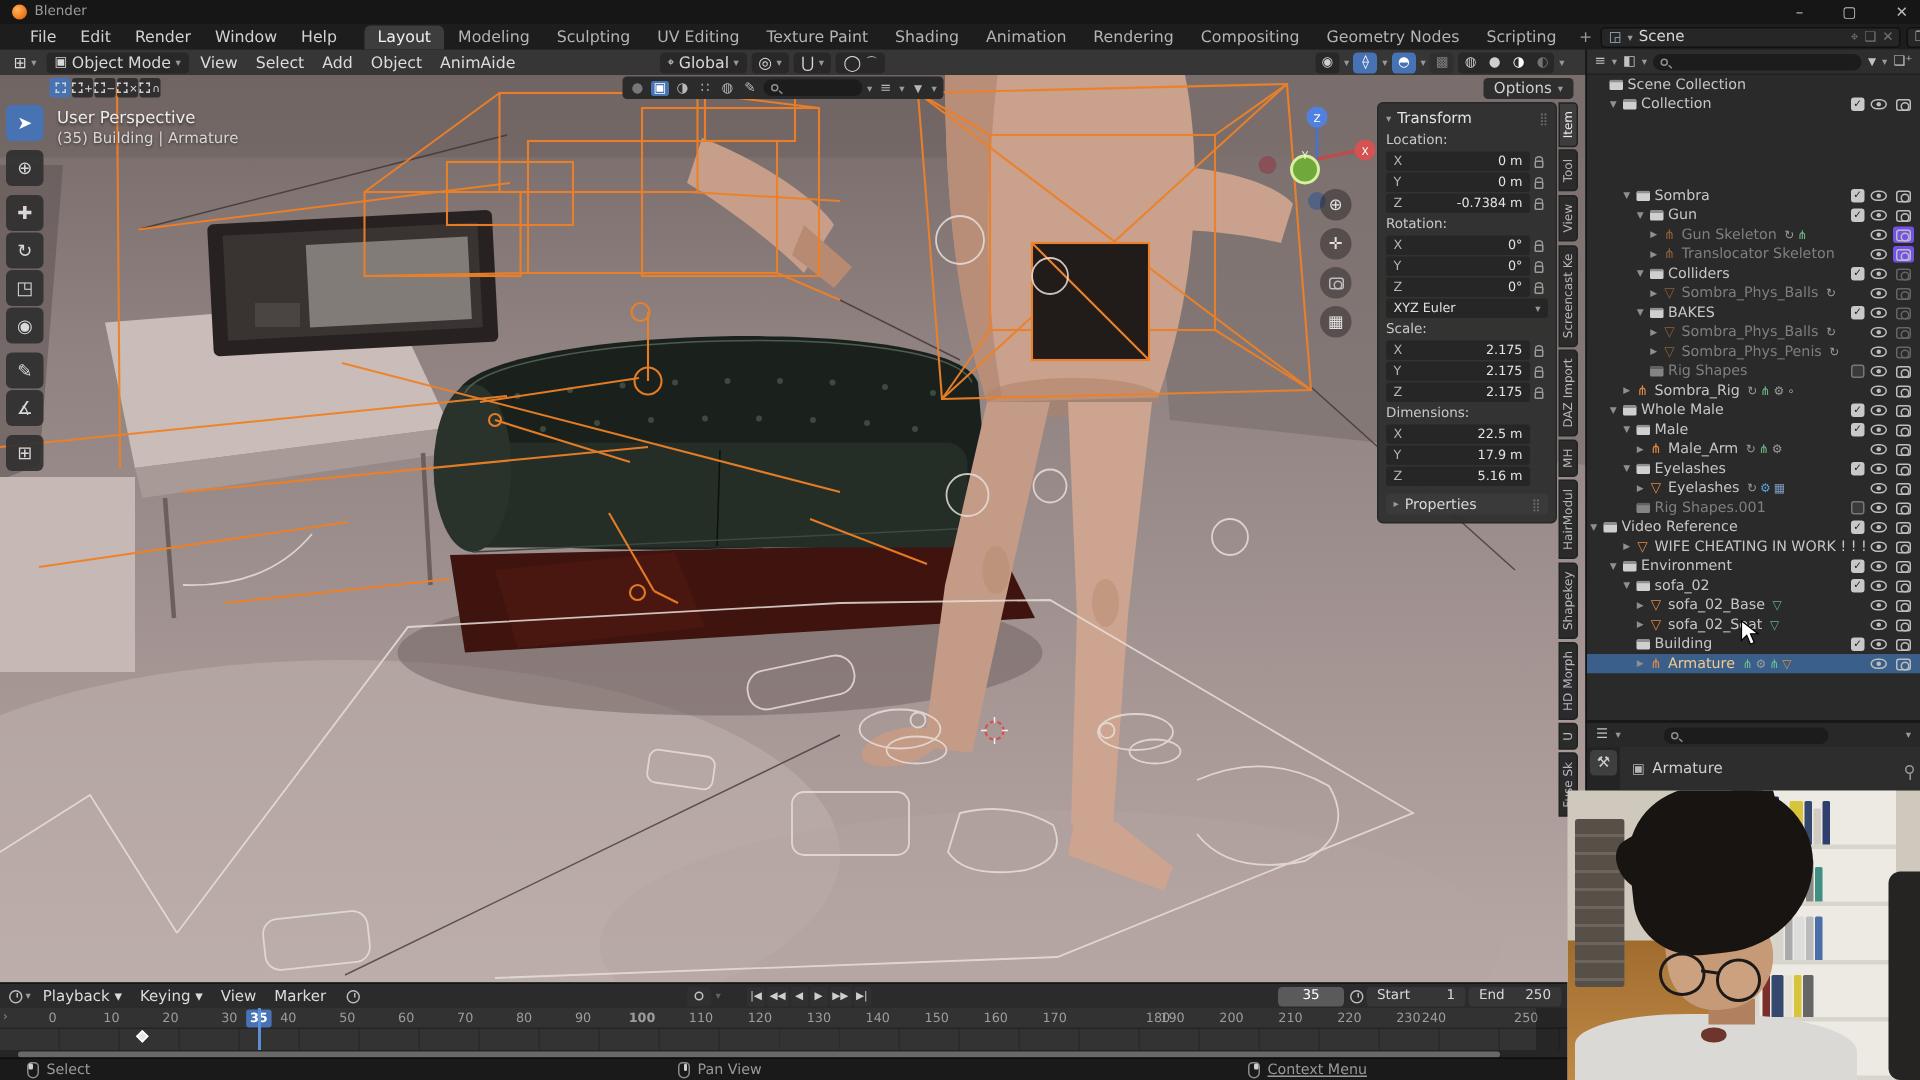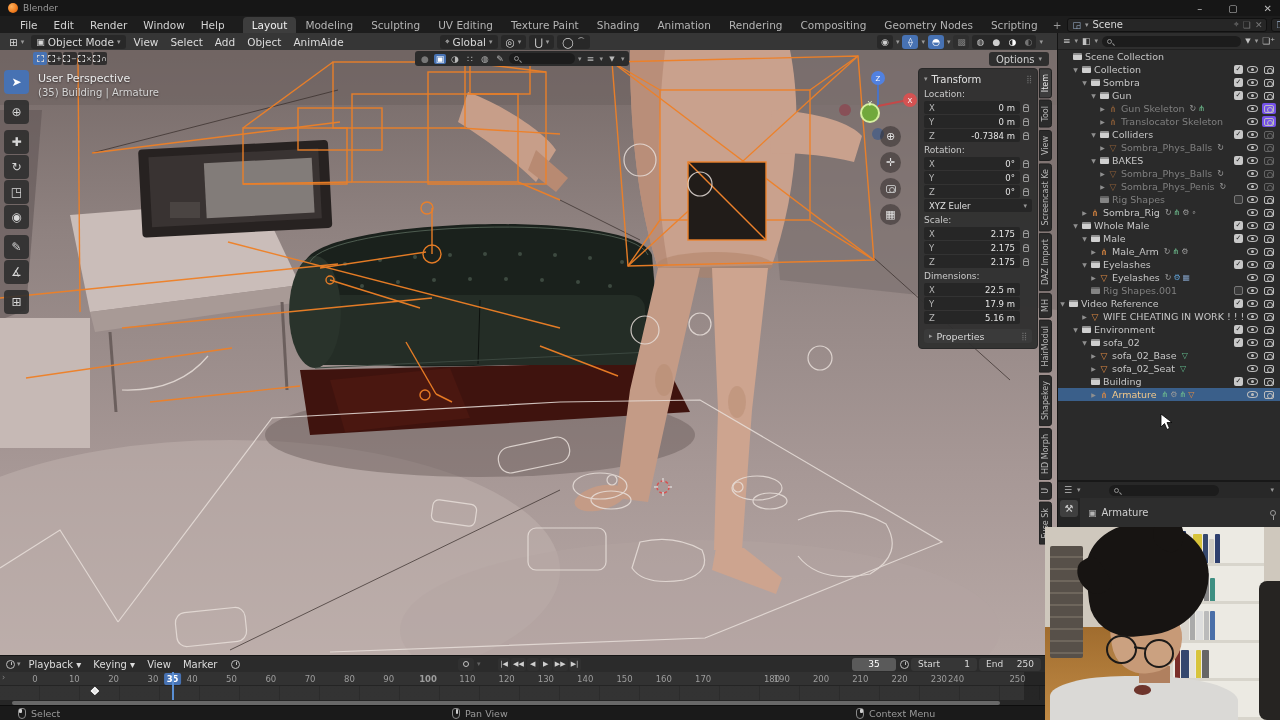--- a/index.html
+++ b/index.html
@@ -687,21 +687,21 @@
         </span>
         <span class="olabel">Collection</span>
         <span class="oright">
           <span class="i-chk">✓</span>
           <span class="i-eye"></span>
           <span class="camwrap">
             <span class="i-cam"></span>
           </span>
         </span>
       </div>
-      <div class="orow" style="padding-left: 22px;">
+      <div class="orow" style="padding-left: 22px; margin-top: 48px;">
         <span class="odisc">▼</span>
         <span class="oic col">
           <i></i>
         </span>
         <span class="olabel">Sombra</span>
         <span class="oright">
           <span class="i-chk">✓</span>
           <span class="i-eye"></span>
           <span class="camwrap">
             <span class="i-cam"></span>
@@ -1153,21 +1153,21 @@
 
 <div id="statusbar">
     <span class="sbitem" style="left: 18px;">
       <span class="ms left"></span>
       <span>Select</span>
     </span>
     <span class="sbitem" style="left: 452px;">
       <span class="ms mid"></span>
       <span>Pan View</span>
     </span>
-    <span class="sbitem" style="left: 856px;">
+    <span class="sbitem" style="left: 832px; text-decoration: underline;">
       <span class="ms right"></span>
       <span>Context Menu</span>
     </span>
   </div>
 
 <div id="webcam">
   <div class="wc-floor"></div>
   <div class="wc-shelfL"></div>
   <div class="wc-case">
     <div class="wc-row">

